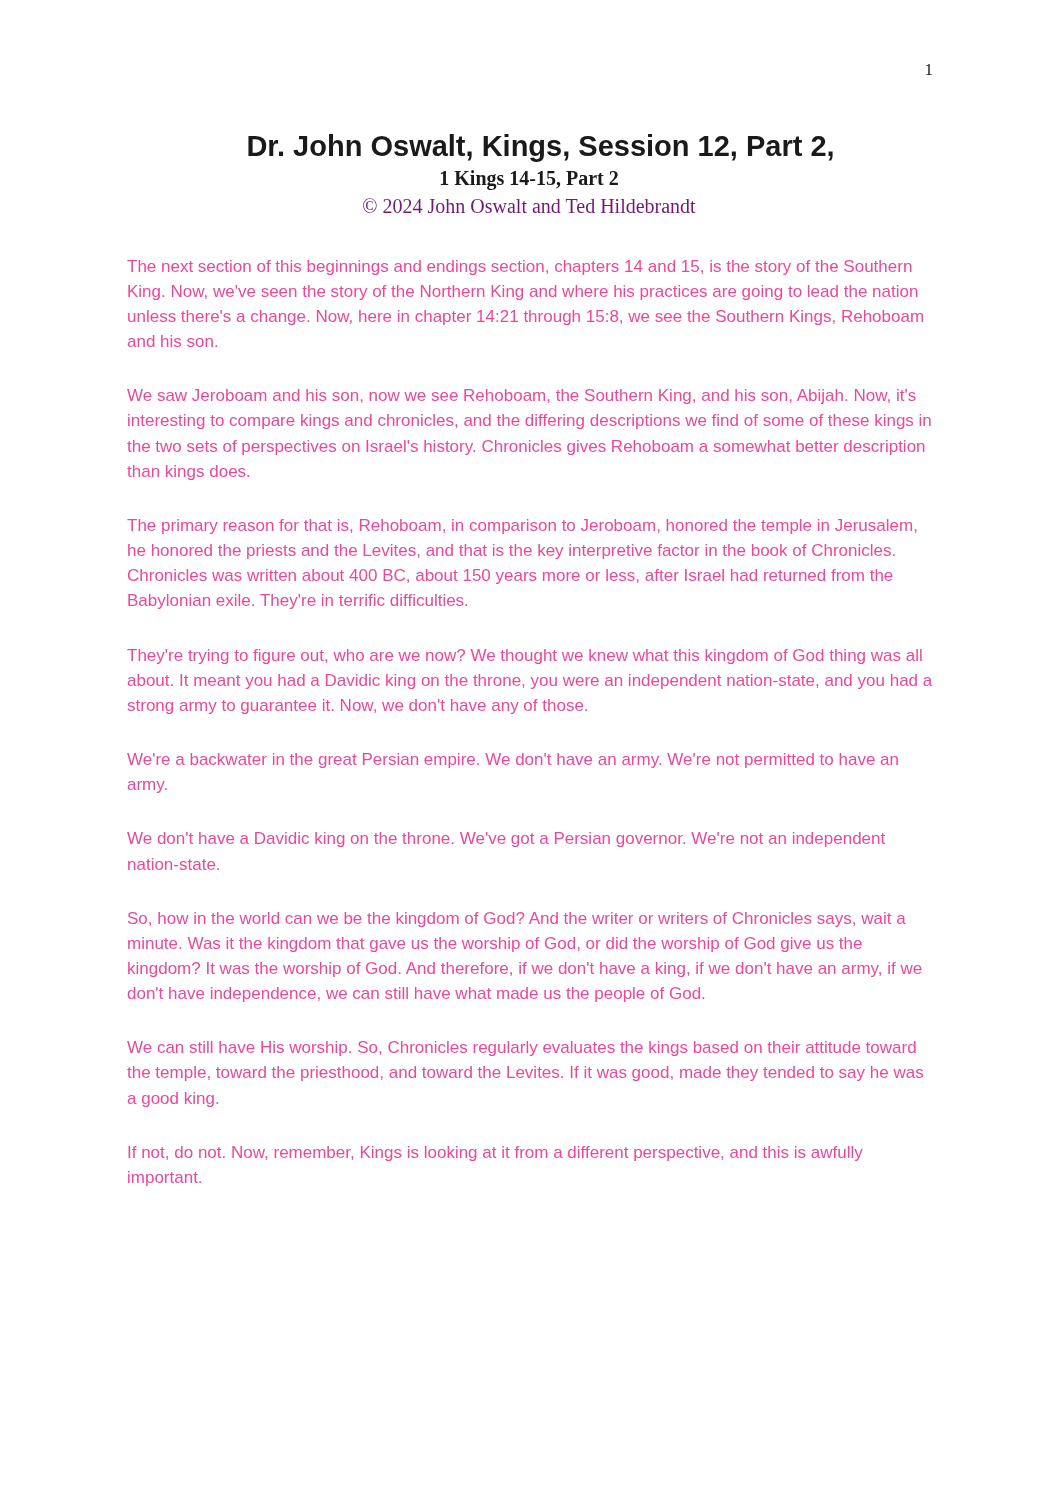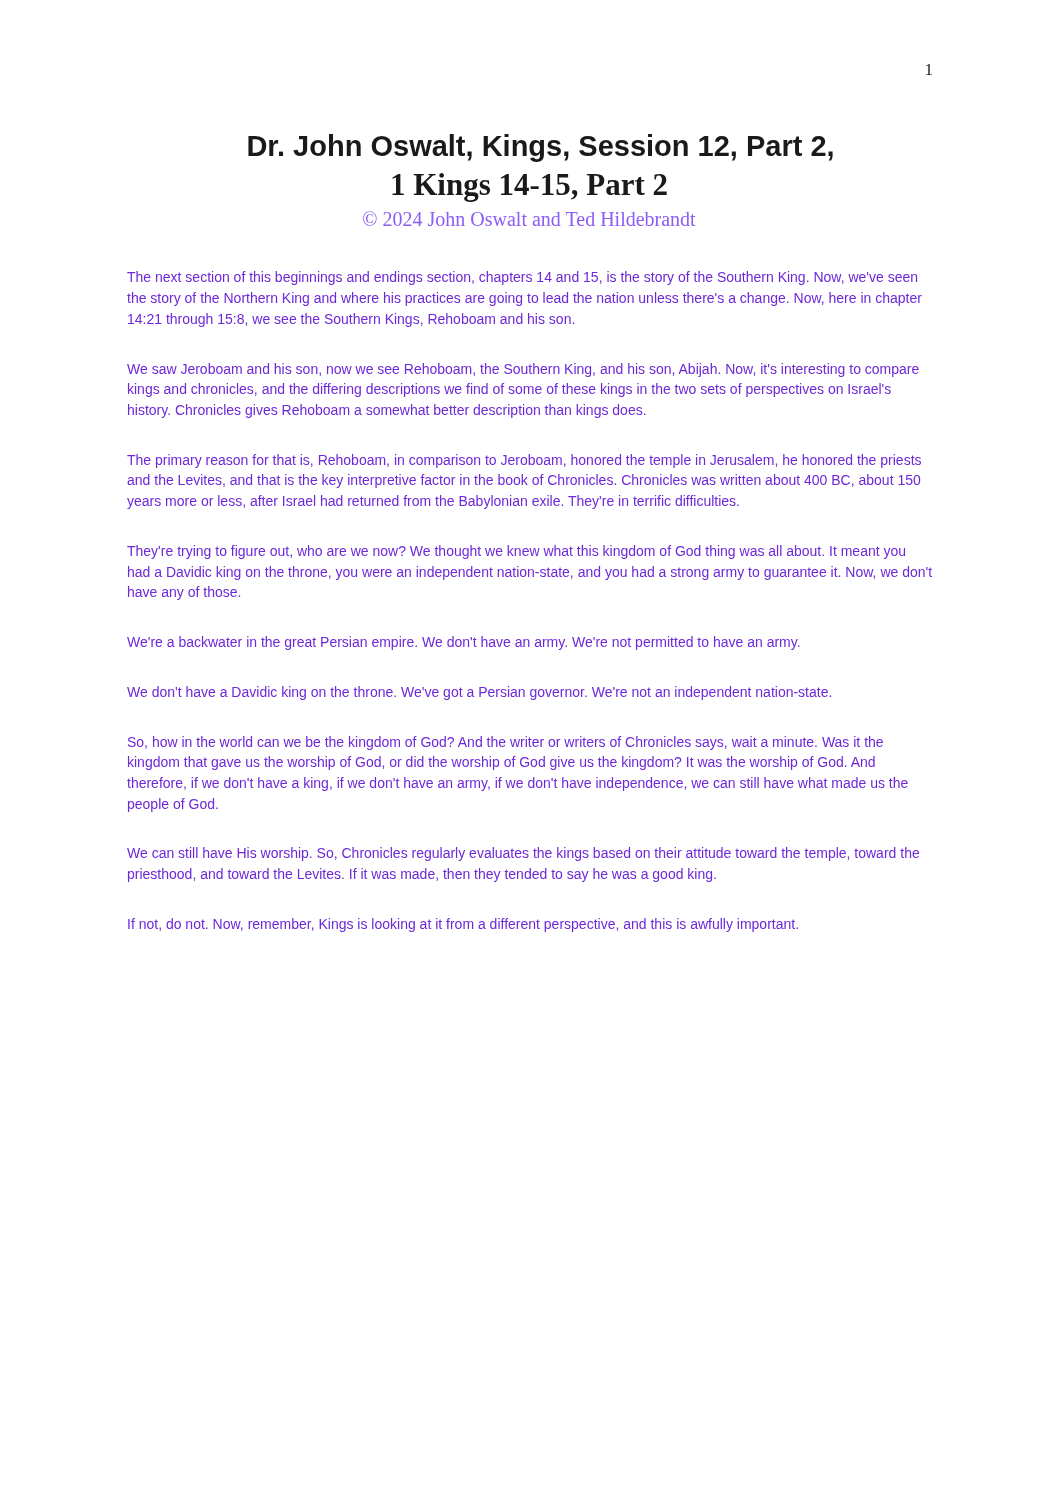--- a/index.html
+++ b/index.html
@@ -33,36 +33,36 @@
     font-family: "Liberation Sans", sans-serif;
     font-weight: 700;
     font-size: 29px;
     line-height: 1.3;
     color: #1a1a1a;
     padding-left: 23px;
   }
   .title-line2 {
     font-family: "Liberation Serif", serif;
     font-weight: 700;
-    font-size: 31px;
+    font-size: 20px;
     line-height: 1.25;
     color: #1a1a1a;
     text-align: center;
   }
   .copyright-line {
     font-family: "Liberation Serif", serif;
     font-size: 20px;
     margin-top: 4px;
-    color: #8b5cf6;
+    color: #701a75;
   }
   .doc-body {
     margin: 36px 125px 0 127px;
-    font-size: 14px;
+    font-size: 17px;
     line-height: 1.48;
-    color: #6d28d9;
+    color: #ec4899;
   }
   .doc-body p {
     margin: 0 0 29px 0;
   }
 </style>
 </head>
 <body>
 
 <div class="page">
 
@@ -75,17 +75,17 @@
   </div>
 
   <div class="doc-body">
     <p>The next section of this beginnings and endings section, chapters 14 and 15, is the story of the Southern King. Now, we've seen the story of the Northern King and where his practices are going to lead the nation unless there's a change. Now, here in chapter 14:21 through 15:8, we see the Southern Kings, Rehoboam and his son.</p>
     <p>We saw Jeroboam and his son, now we see Rehoboam, the Southern King, and his son, Abijah. Now, it's interesting to compare kings and chronicles, and the differing descriptions we find of some of these kings in the two sets of perspectives on Israel's history. Chronicles gives Rehoboam a somewhat better description than kings does.</p>
     <p>The primary reason for that is, Rehoboam, in comparison to Jeroboam, honored the temple in Jerusalem, he honored the priests and the Levites, and that is the key interpretive factor in the book of Chronicles. Chronicles was written about 400 BC, about 150 years more or less, after Israel had returned from the Babylonian exile. They're in terrific difficulties.</p>
     <p>They're trying to figure out, who are we now? We thought we knew what this kingdom of God thing was all about. It meant you had a Davidic king on the throne, you were an independent nation-state, and you had a strong army to guarantee it. Now, we don't have any of those.</p>
     <p>We're a backwater in the great Persian empire. We don't have an army. We're not permitted to have an army.</p>
     <p>We don't have a Davidic king on the throne. We've got a Persian governor. We're not an independent nation-state.</p>
     <p>So, how in the world can we be the kingdom of God? And the writer or writers of Chronicles says, wait a minute. Was it the kingdom that gave us the worship of God, or did the worship of God give us the kingdom? It was the worship of God. And therefore, if we don't have a king, if we don't have an army, if we don't have independence, we can still have what made us the people of God.</p>
-    <p>We can still have His worship. So, Chronicles regularly evaluates the kings based on their attitude toward the temple, toward the priesthood, and toward the Levites. If it was made, then they tended to say he was a good king.</p>
+    <p>We can still have His worship. So, Chronicles regularly evaluates the kings based on their attitude toward the temple, toward the priesthood, and toward the Levites. If it was good, made they tended to say he was a good king.</p>
     <p>If not, do not. Now, remember, Kings is looking at it from a different perspective, and this is awfully important.</p>
   </div>
 
 </div>
 
 </body></html>

